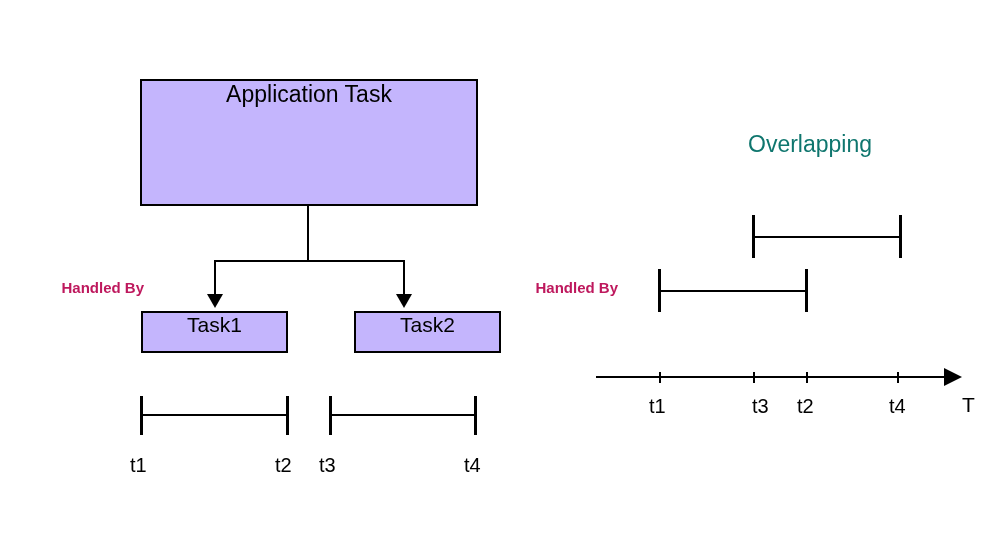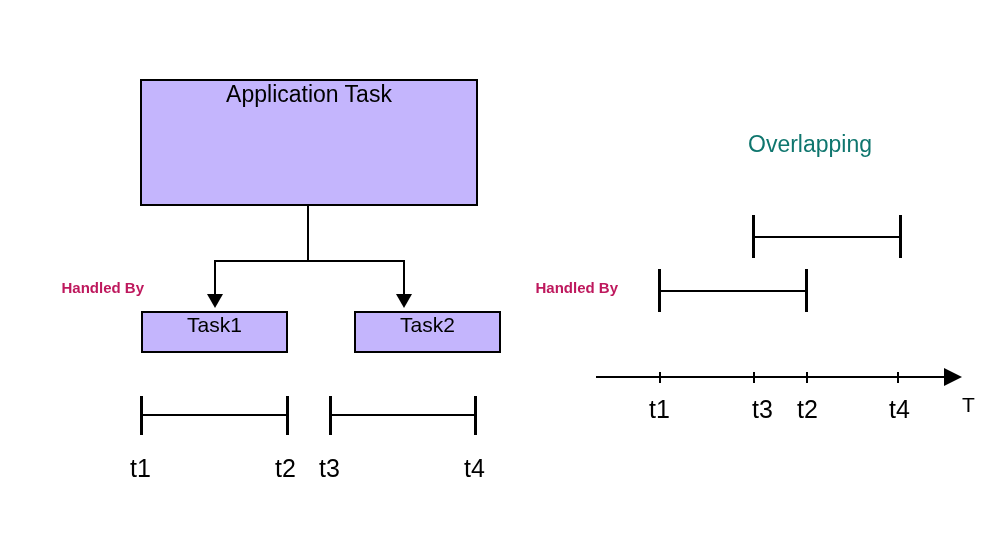--- a/index.html
+++ b/index.html
@@ -58,21 +58,21 @@
     position: absolute;
     color: #be185d;
     font-size: 15px;
     font-weight: bold;
     line-height: 27px;
     text-align: right;
     white-space: nowrap;
   }
   .tick-label {
     position: absolute;
-    font-size: 25px;
+    font-size: 20px;
     color: #000000;
     white-space: nowrap;
   }
   .axis-line {
     position: absolute;
     background: #000000;
     height: 2px;
   }
   .axis-arrow {
     position: absolute;

